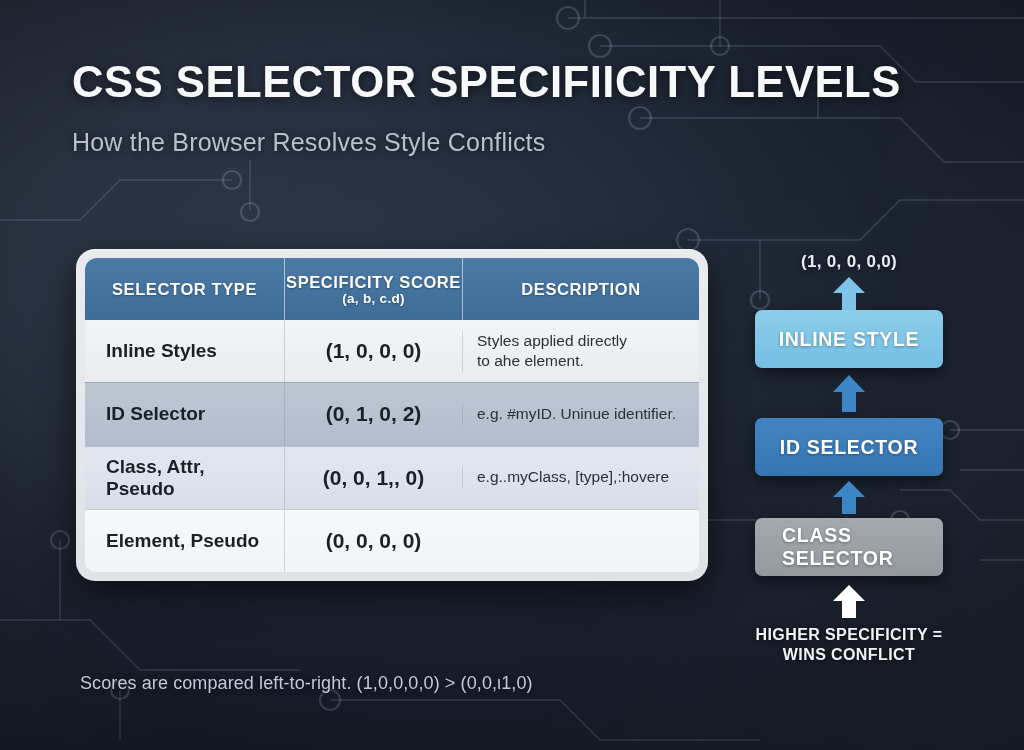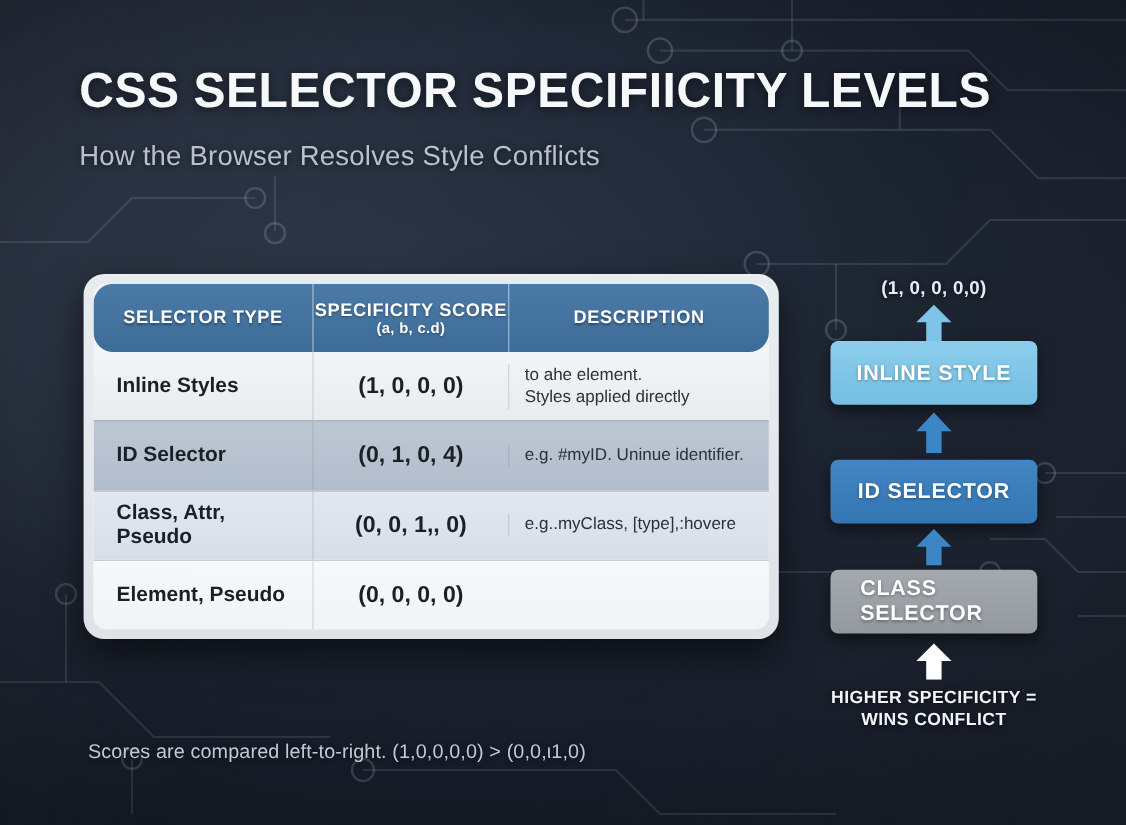--- a/index.html
+++ b/index.html
@@ -60,21 +60,20 @@
   }
   .card-inner{
     width:100%; height:100%;
     border-radius:12px; overflow:hidden;
     background:#f3f5f7;
     display:flex; flex-direction:column;
   }
   .thead{
     display:flex; height:62px; flex:0 0 62px;
     background:linear-gradient(180deg,#4b7aa6 0%,#3e6c98 100%);
-    border-radius:18px;
   }
   .th{
     display:flex; flex-direction:column;
     align-items:center; justify-content:center;
     color:#ffffff; font-weight:bold;
     font-size:16.5px; letter-spacing:.6px;
     text-shadow:0 1px 2px rgba(0,0,0,.35);
     text-align:center;
   }
   .th-sub{ font-size:13.5px; font-weight:bold; letter-spacing:.3px; margin-top:-1px; }
@@ -195,28 +194,28 @@
       </div>
       <div class="th col-c">
         <span>DESCRIPTION</span>
       </div>
     </div>
 
     <div class="trow" style="background:linear-gradient(180deg,#f2f4f6 0%,#e9ecef 100%);">
       <div class="cell col-a c-type">Inline Styles</div>
       <div class="cell col-b c-score">(1, 0, 0, 0)</div>
       <div class="cell col-c c-desc">
+        <span class="line">Styles applied directly</span>
         <span class="line">to ahe element.</span>
-        <span class="line">Styles applied directly</span>
       </div>
     </div>
 
     <div class="trow" style="background:linear-gradient(180deg,#bdc7d4 0%,#b2bdcb 100%);">
       <div class="cell col-a c-type">ID Selector</div>
-      <div class="cell col-b c-score">(0, 1,  0, 4)</div>
+      <div class="cell col-b c-score">(0, 1,  0, 2)</div>
       <div class="cell col-c c-desc">
         <span class="line">e.g. #myID. Uninue identifier.</span>
       </div>
     </div>
 
     <div class="trow" style="background:linear-gradient(180deg,#e2e7ef 0%,#d8dee8 100%);">
       <div class="cell col-a c-type">Class, Attr, Pseudo</div>
       <div class="cell col-b c-score">(0, 0, 1,, 0)</div>
       <div class="cell col-c c-desc">
         <span class="line">e.g..myClass, [type],:hovere</span>

